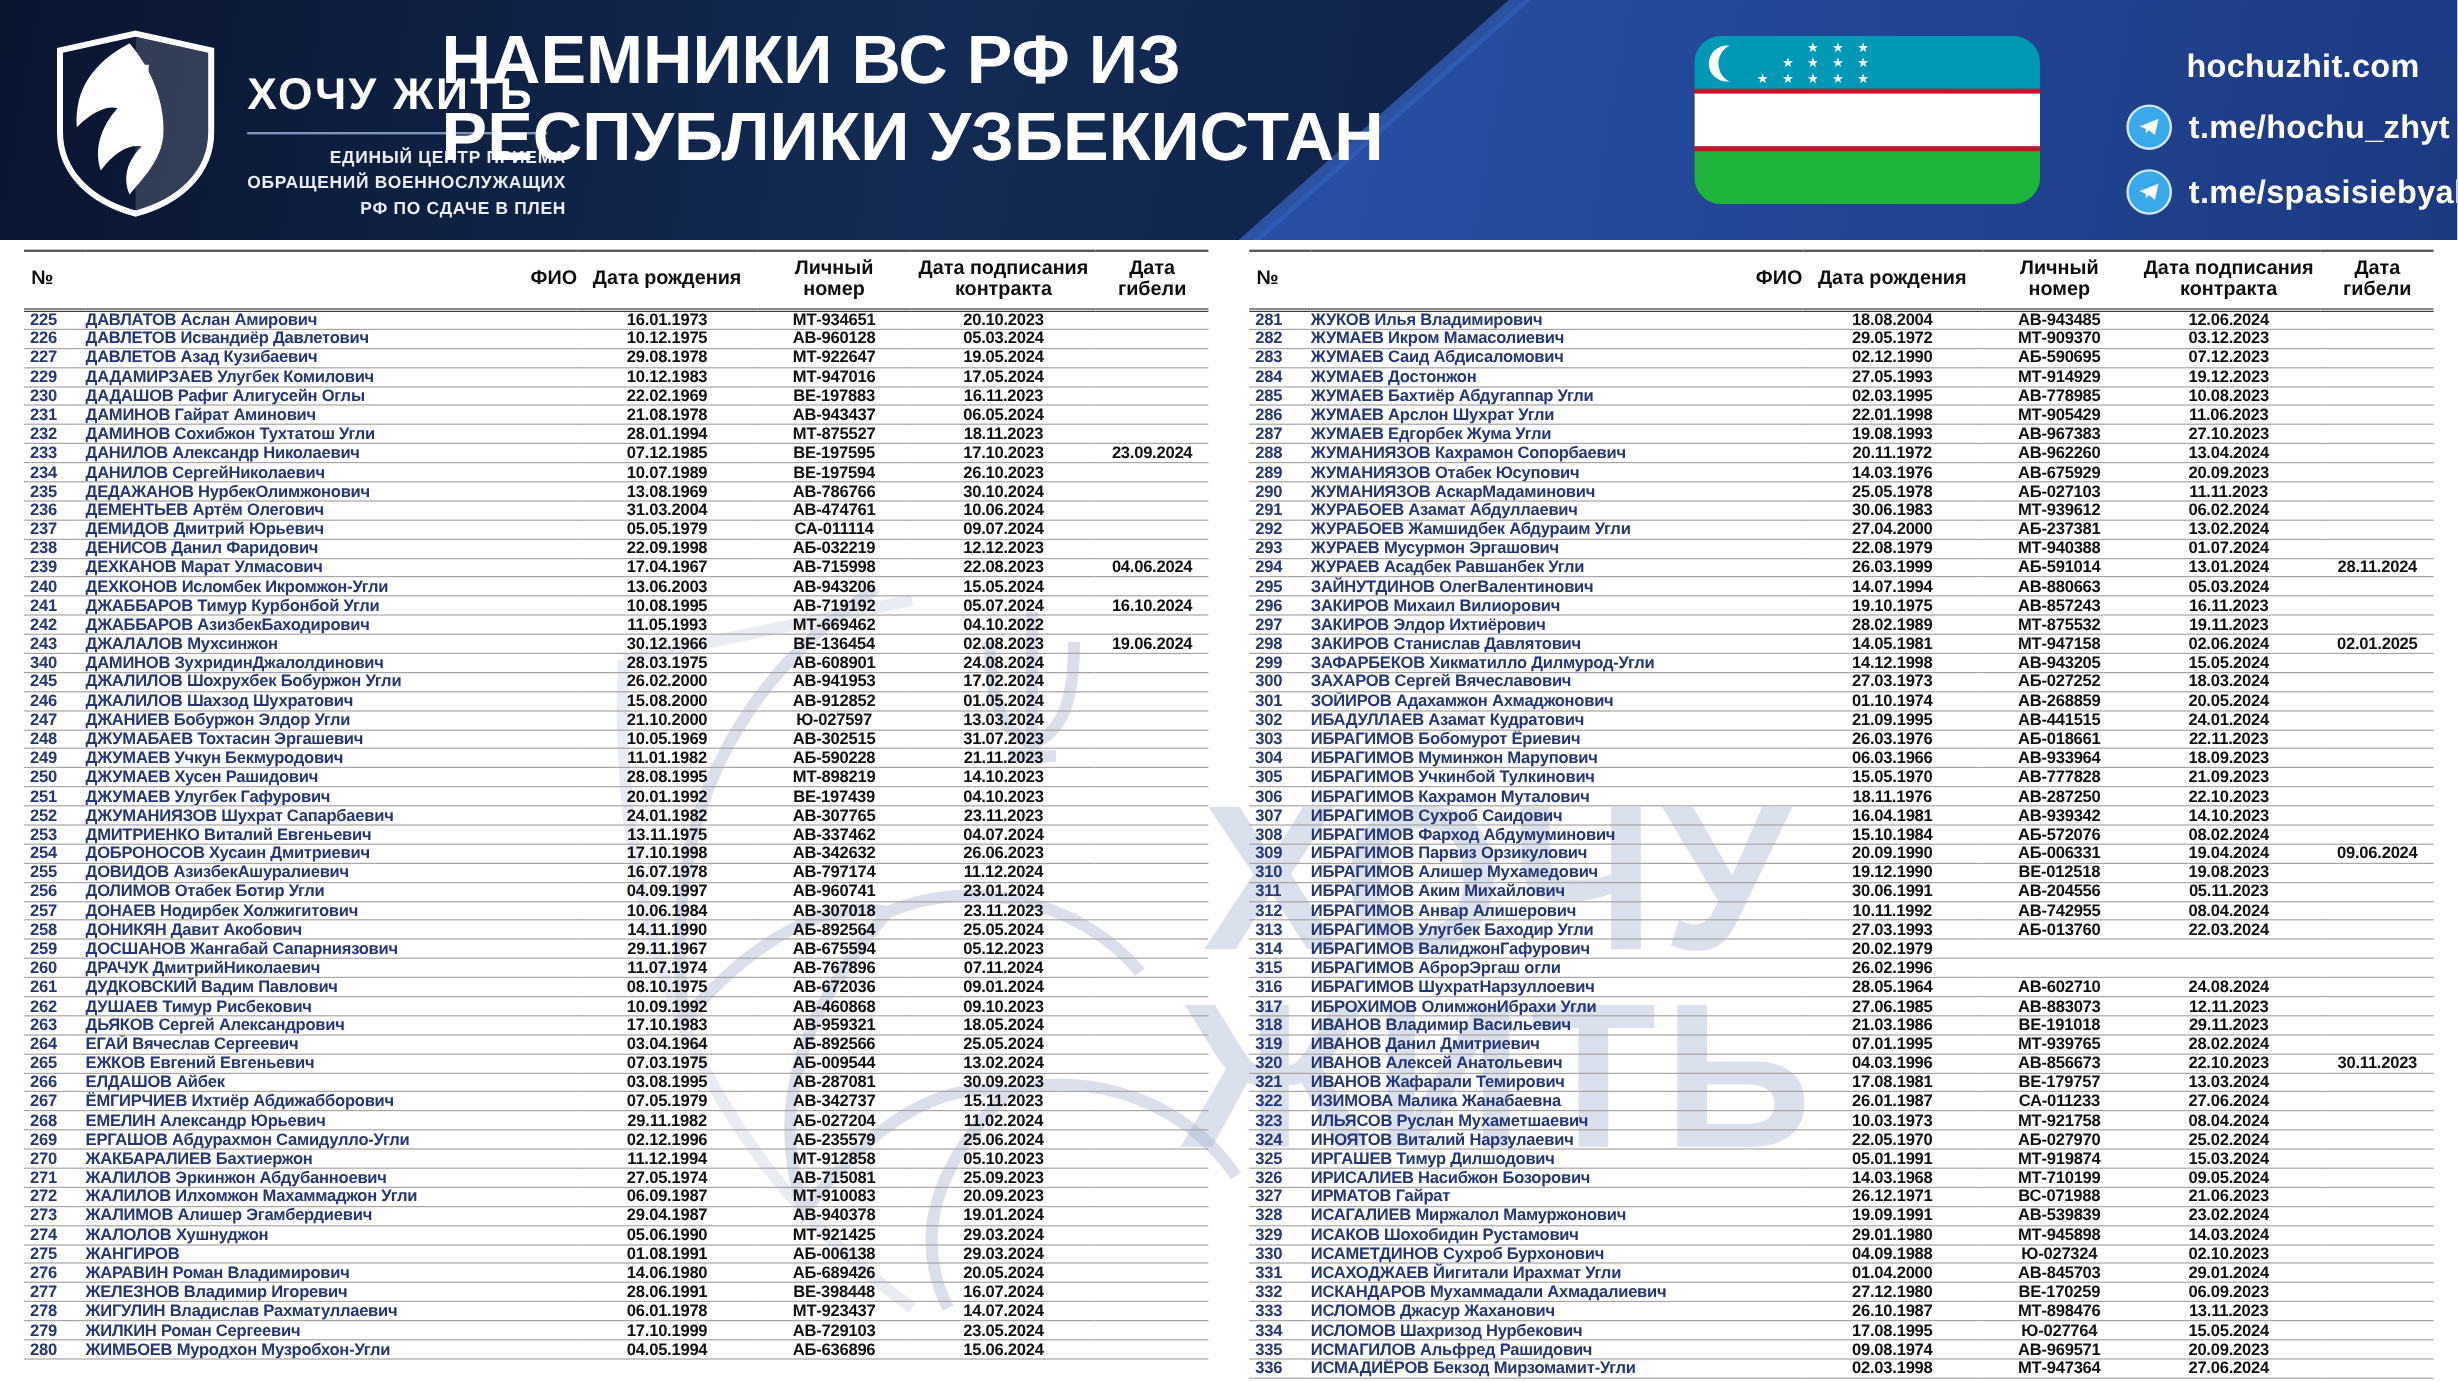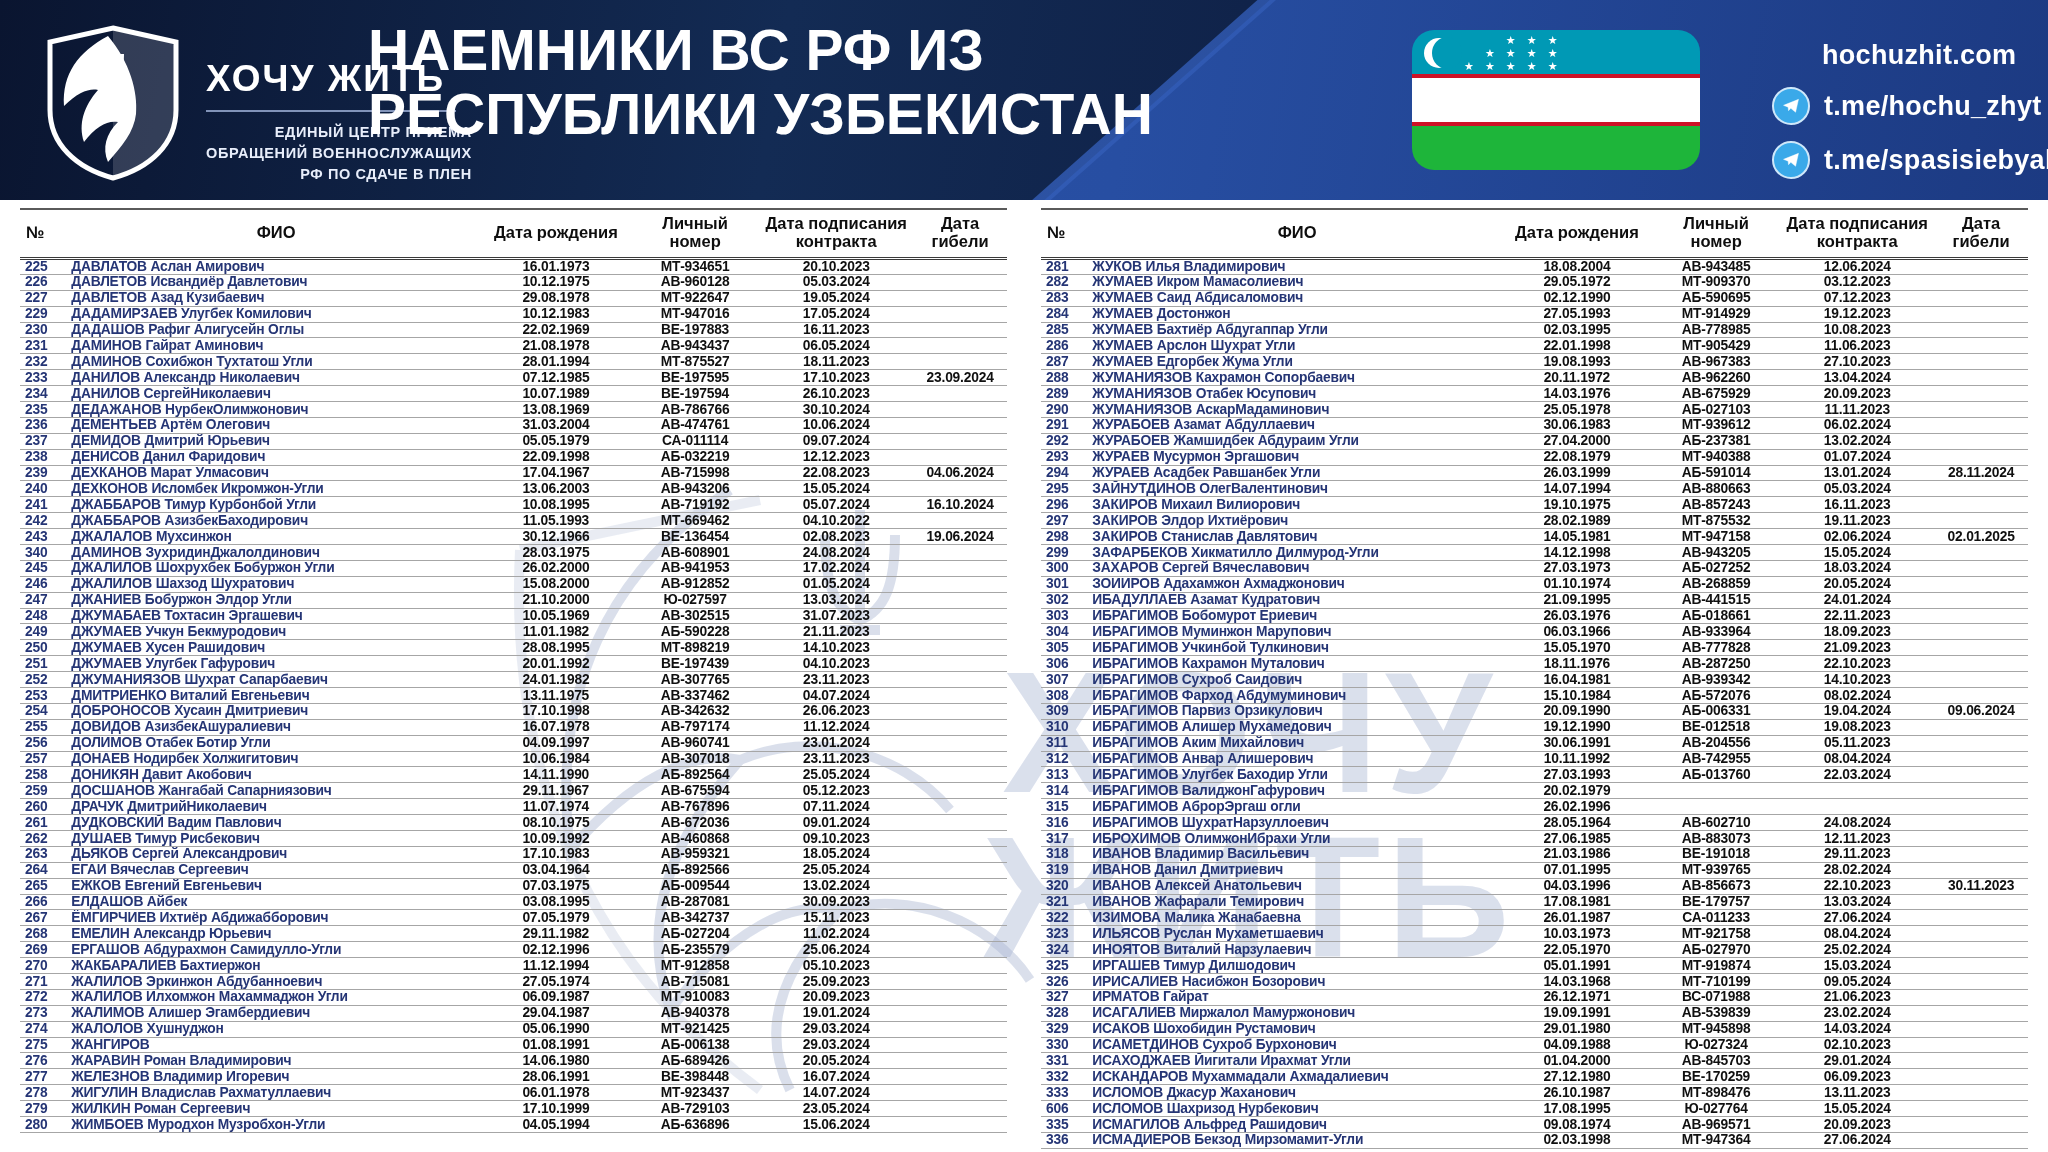--- a/index.html
+++ b/index.html
@@ -75,21 +75,21 @@
   .tbl { flex:1 1 0; }
   table { width:100%; border-collapse:collapse; table-layout:fixed; }
   col.c-num { width:5.2%; } col.c-fio { width:41.5%; } col.c-born { width:15.2%; }
   col.c-id { width:13%; } col.c-sign { width:15.6%; } col.c-death { width:9.5%; }
   thead th {
     font-size:16.5px; font-weight:700; color:#0e0e0e; line-height:1.12;
     padding:4px 0 6px 0; vertical-align:middle; border-top:2px solid #5a5a5a;
     border-bottom:3px double #3a3a3a; text-align:center;
   }
   thead th.th-num { text-align:left; padding-left:6px; }
-  thead th.th-fio { text-align:center; }
+  thead th.th-fio { text-align:right; }
   tbody td {
     height:15.9px; font-size:13.8px; font-weight:700; line-height:1;
     border-bottom:1px solid #a6a6a6; overflow:hidden; white-space:nowrap;
     color:#101010; text-align:center; letter-spacing:-0.2px;
   }
   tbody td:nth-child(1) { color:#253575; text-align:left; padding-left:5px; }
   tbody td:nth-child(2) { color:#253575; text-align:left; }
 </style>
 </head>
 <body>
@@ -1080,21 +1080,21 @@
               </tr>
               <tr>
                 <td>333</td>
                 <td>ИСЛОМОВ Джасур Жаханович</td>
                 <td>26.10.1987</td>
                 <td>МТ-898476</td>
                 <td>13.11.2023</td>
                 <td></td>
               </tr>
               <tr>
-                <td>606</td>
+                <td>334</td>
                 <td>ИСЛОМОВ Шахризод Нурбекович</td>
                 <td>17.08.1995</td>
                 <td>Ю-027764</td>
                 <td>15.05.2024</td>
                 <td></td>
               </tr>
               <tr>
                 <td>335</td>
                 <td>ИСМАГИЛОВ Альфред Рашидович</td>
                 <td>09.08.1974</td>

